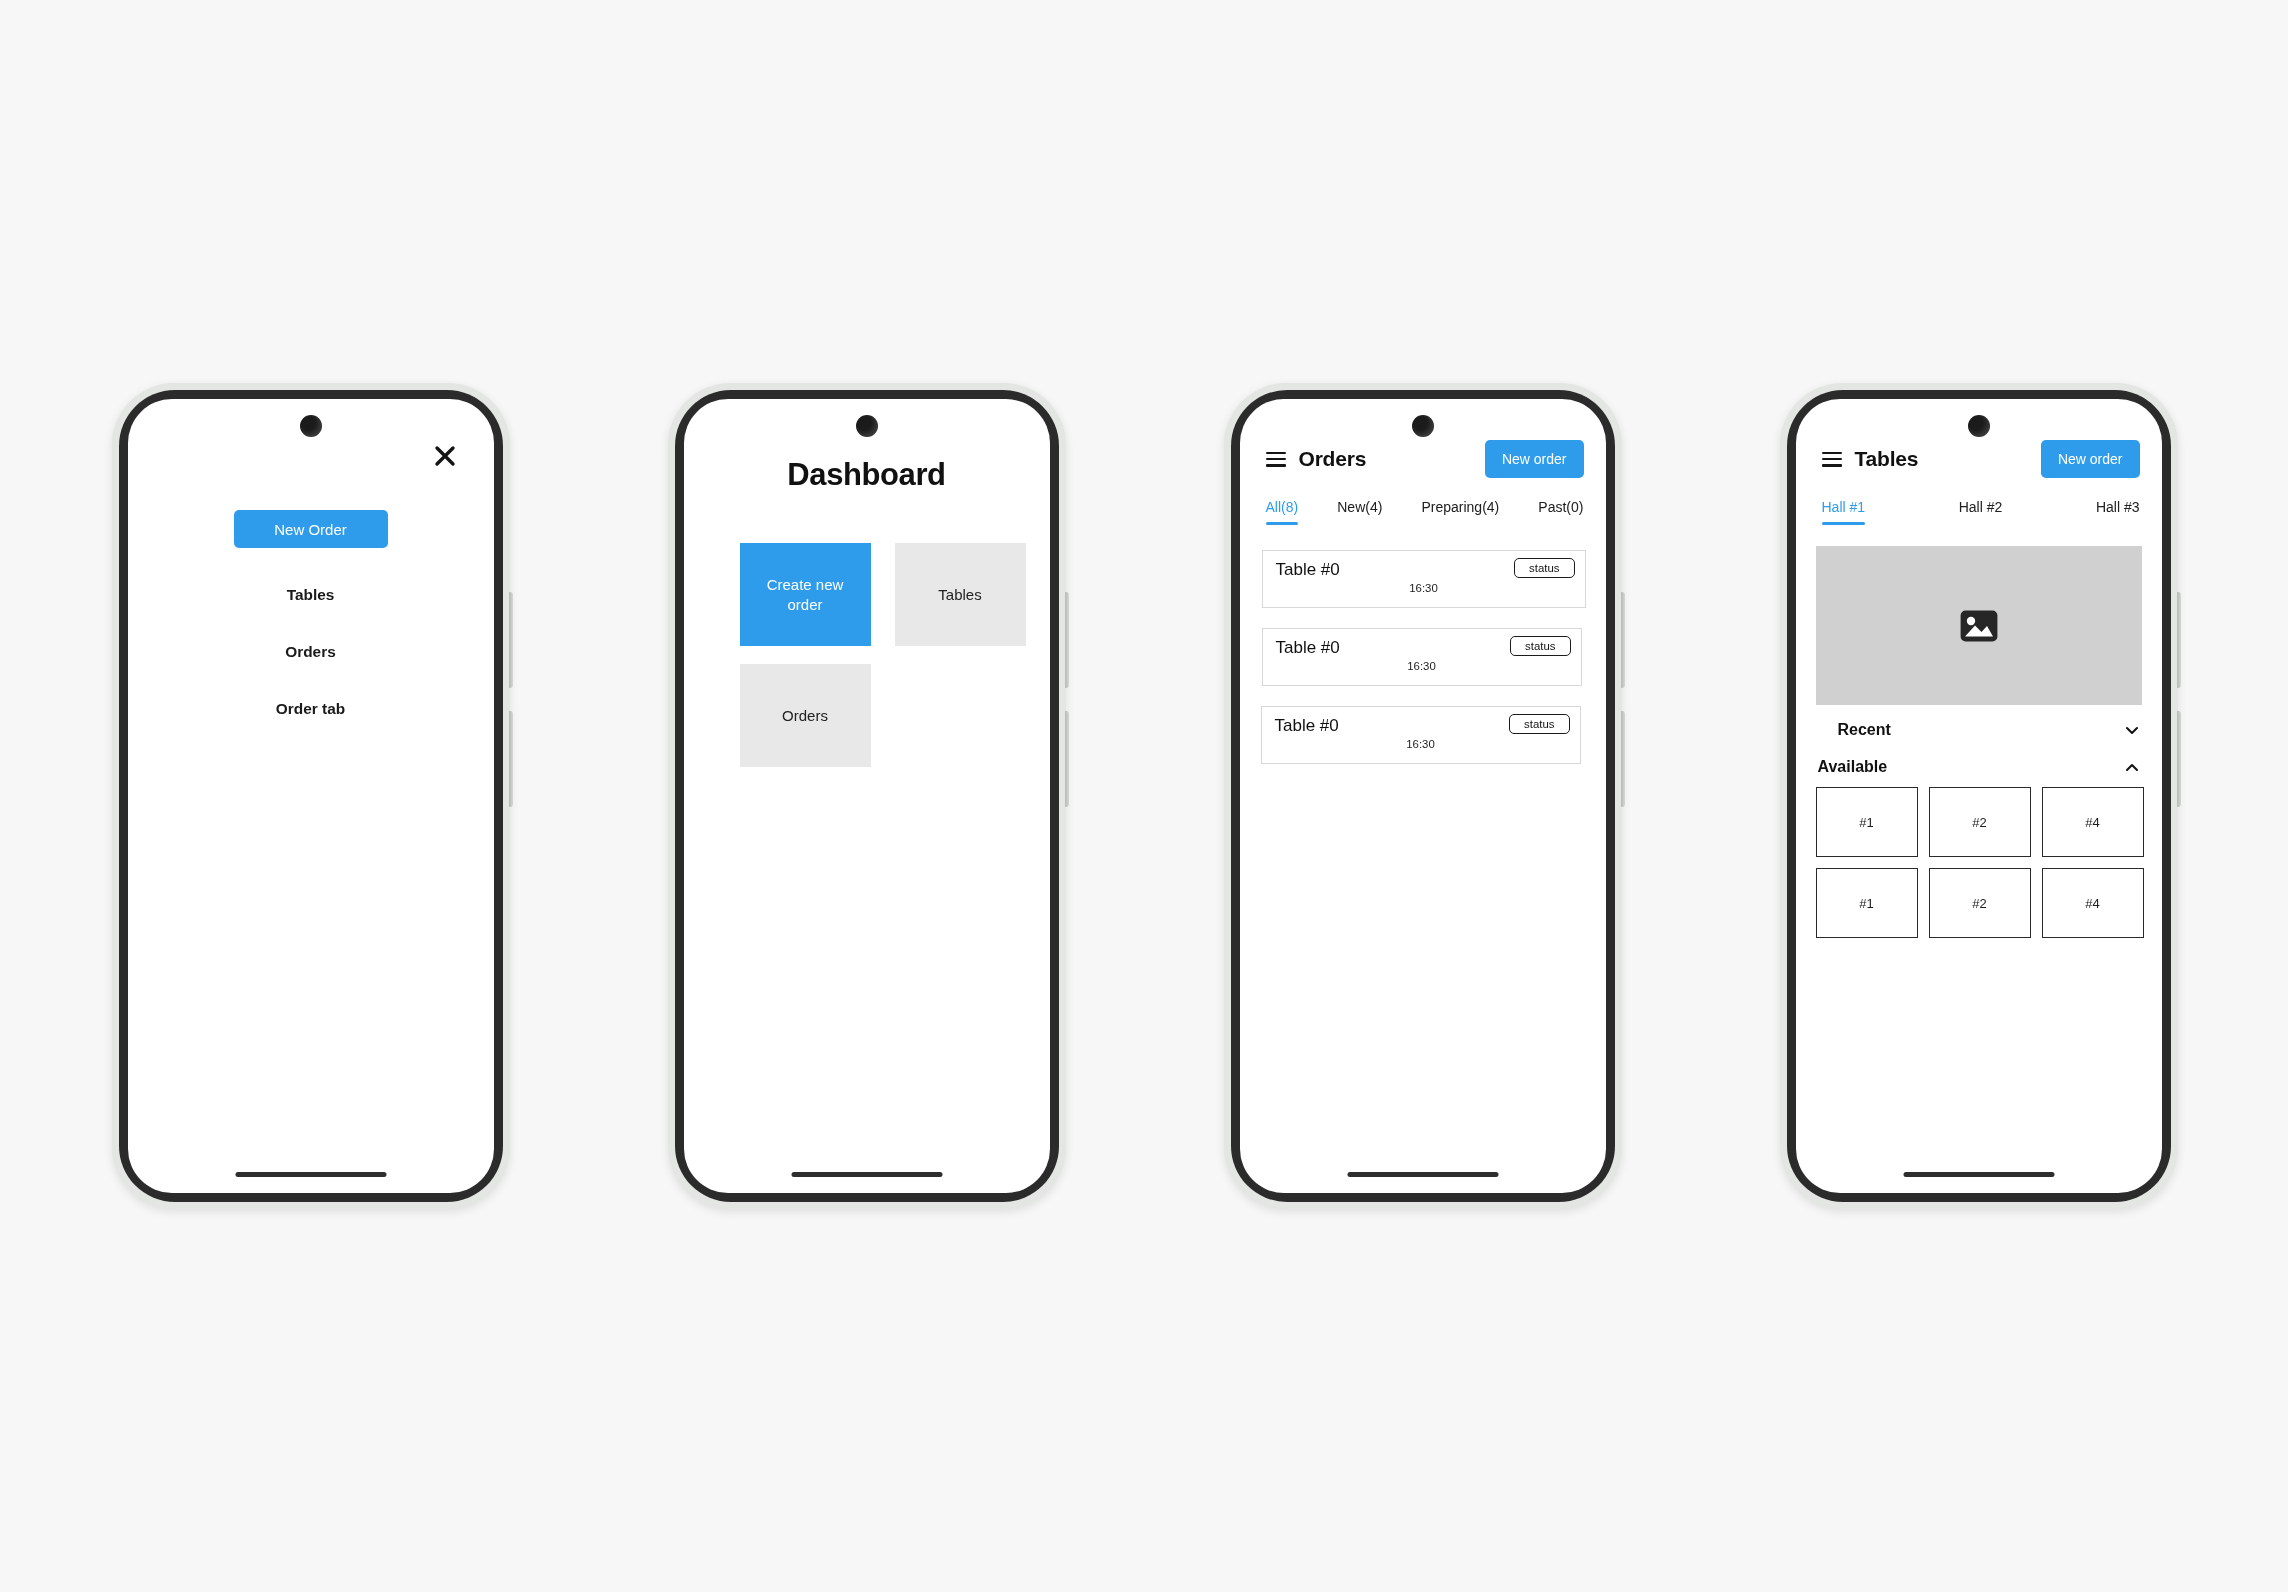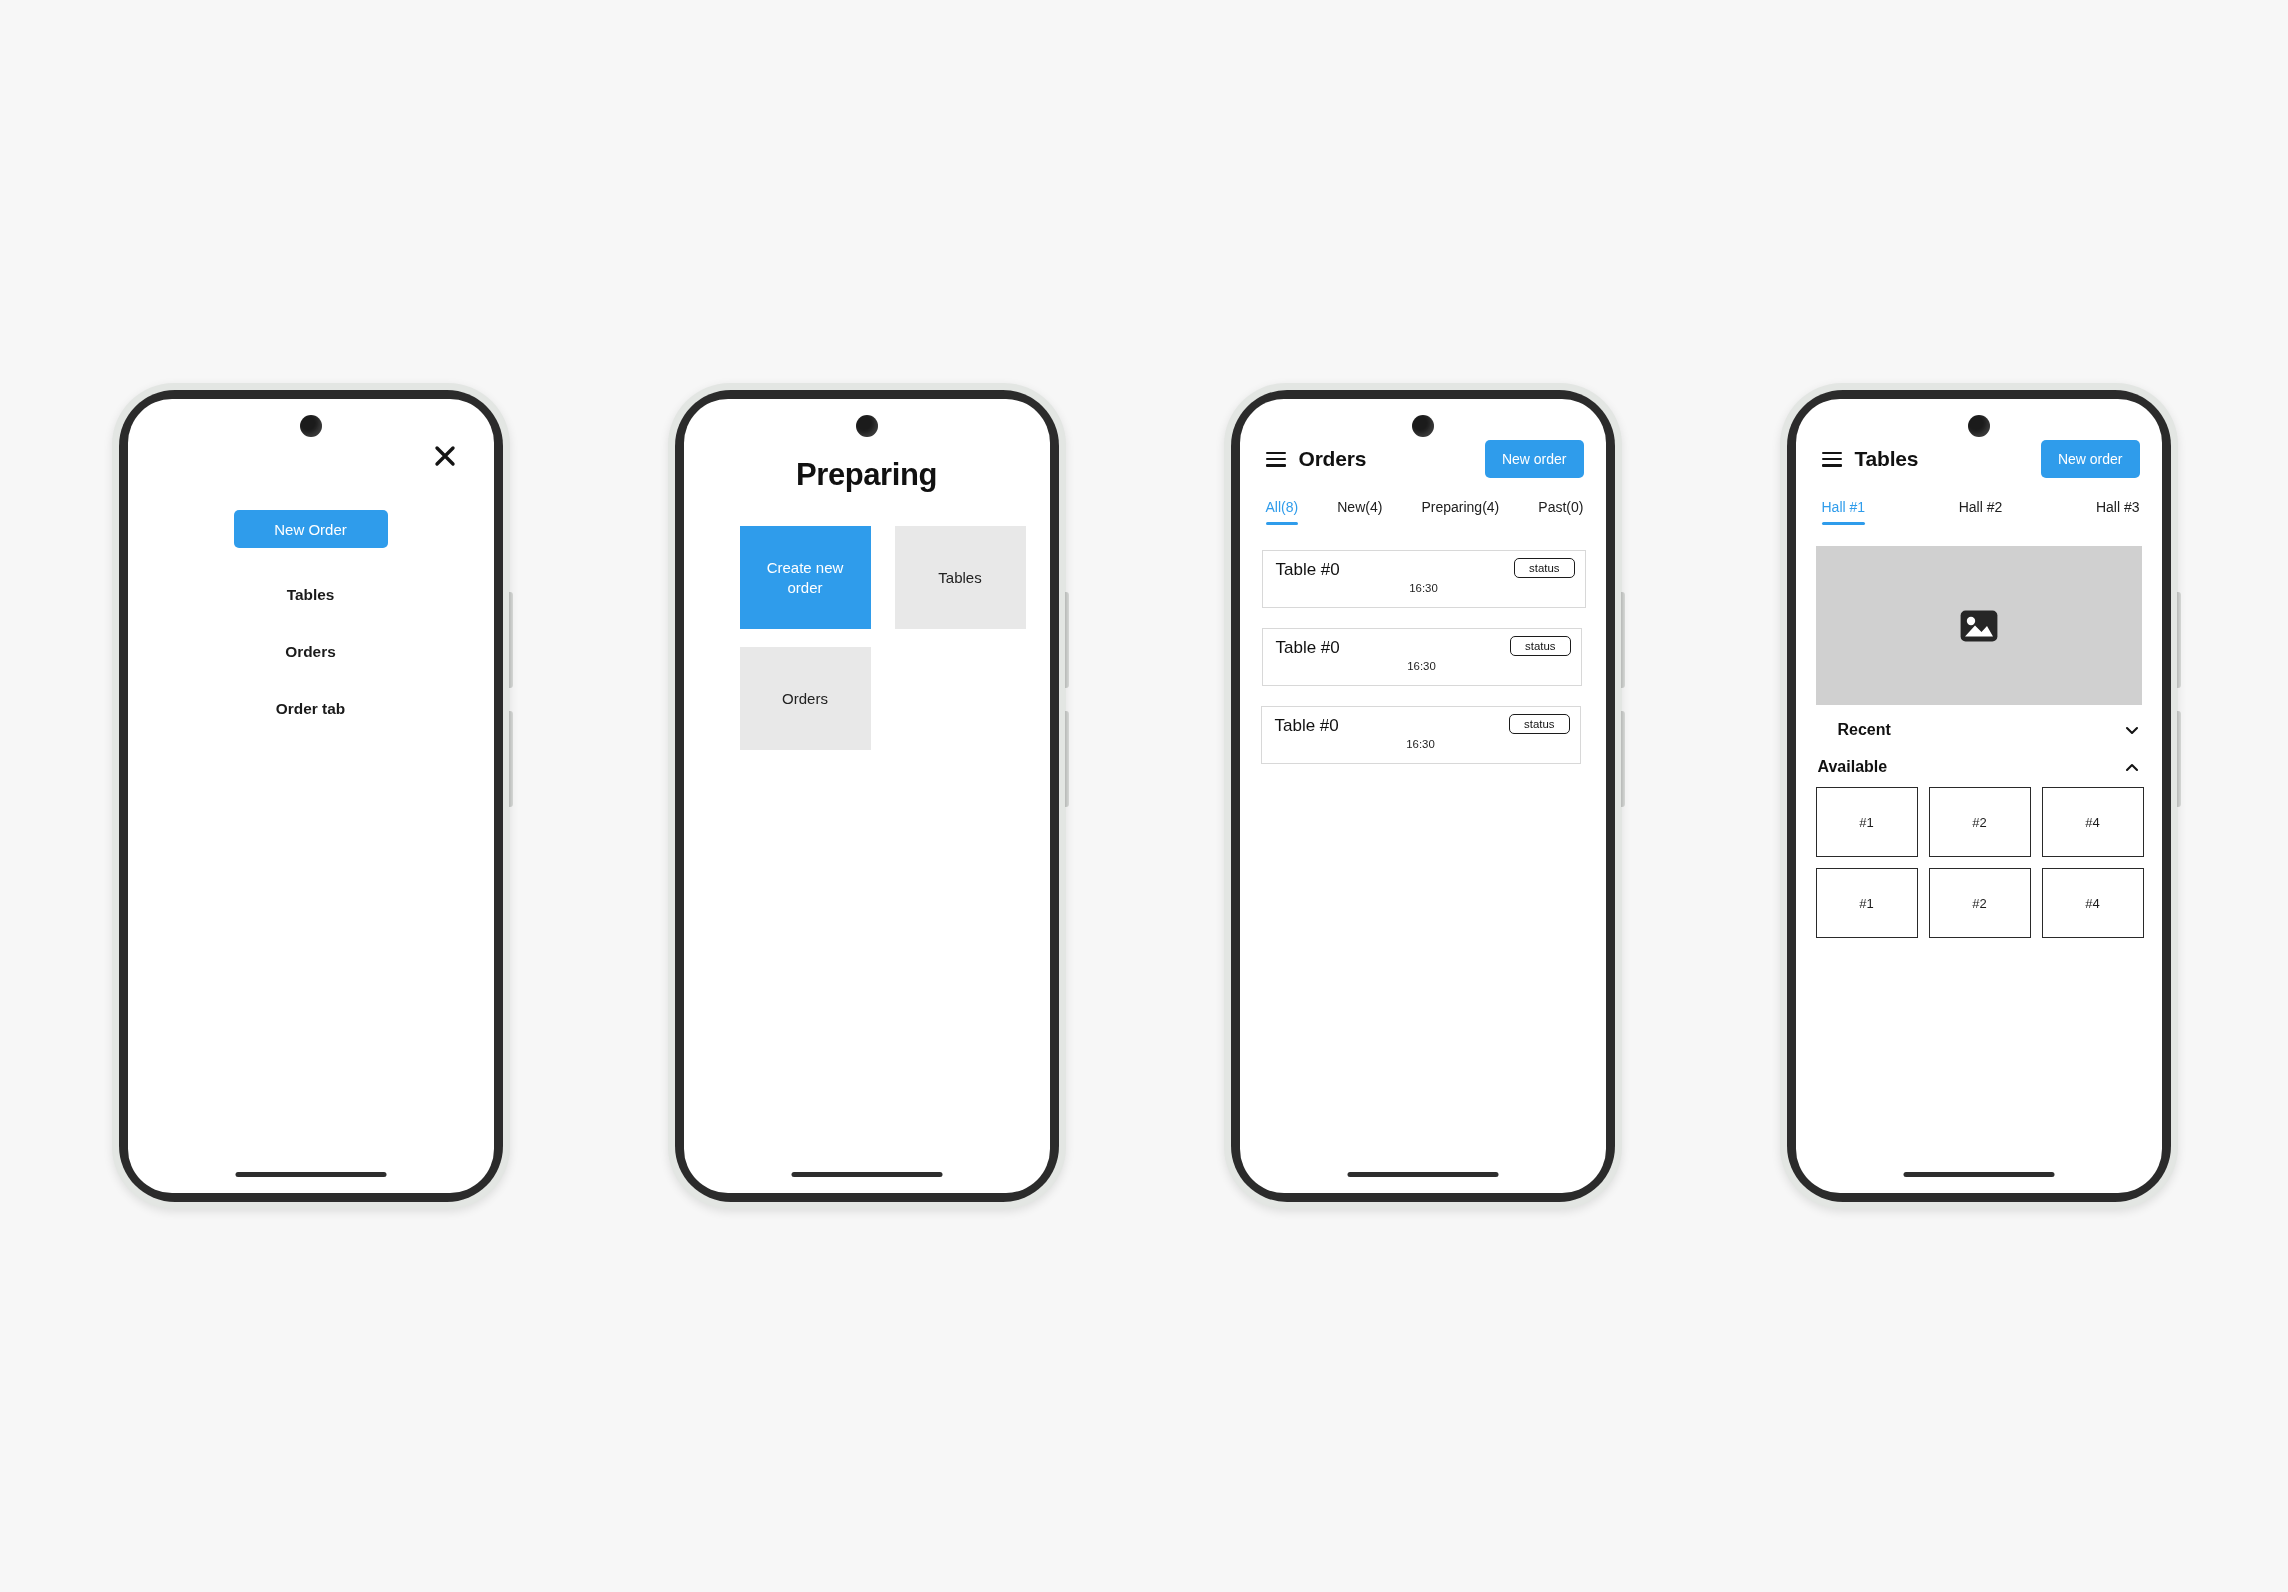--- a/index.html
+++ b/index.html
@@ -145,21 +145,21 @@
     top: 58px;
     left: 0; right: 0;
     text-align: center;
     font-size: 31px;
     font-weight: 700;
     letter-spacing: -0.4px;
     color: #111;
   }
   .dash-grid {
     position: absolute;
-    top: 127px;
+    top: 144px;
     left: 24px;
     right: 24px;
     display: grid;
     grid-template-columns: 1fr 1fr;
     column-gap: 24px;
     row-gap: 18px;
     padding-left: 32px;
   }
   .tile {
     height: 103px;
@@ -396,21 +396,21 @@
 
     <div class="phone">
       <div class="phone-outer"></div>
       <div class="phone-bezel"></div>
       <div class="side-btn b1"></div>
       <div class="side-btn b2"></div>
       <div class="phone-screen">
         <div class="camera"></div>
         <div class="screen-body">
 
-          <div class="dash-title">Preparing</div>
+          <div class="dash-title">Dashboard</div>
 
           <div class="dash-grid">
             <div class="tile primary">
               <span>Create new order</span>
             </div>
             <div class="tile">
               <span>Tables</span>
             </div>
             <div class="tile orders-tile">
               <span>Orders</span>

